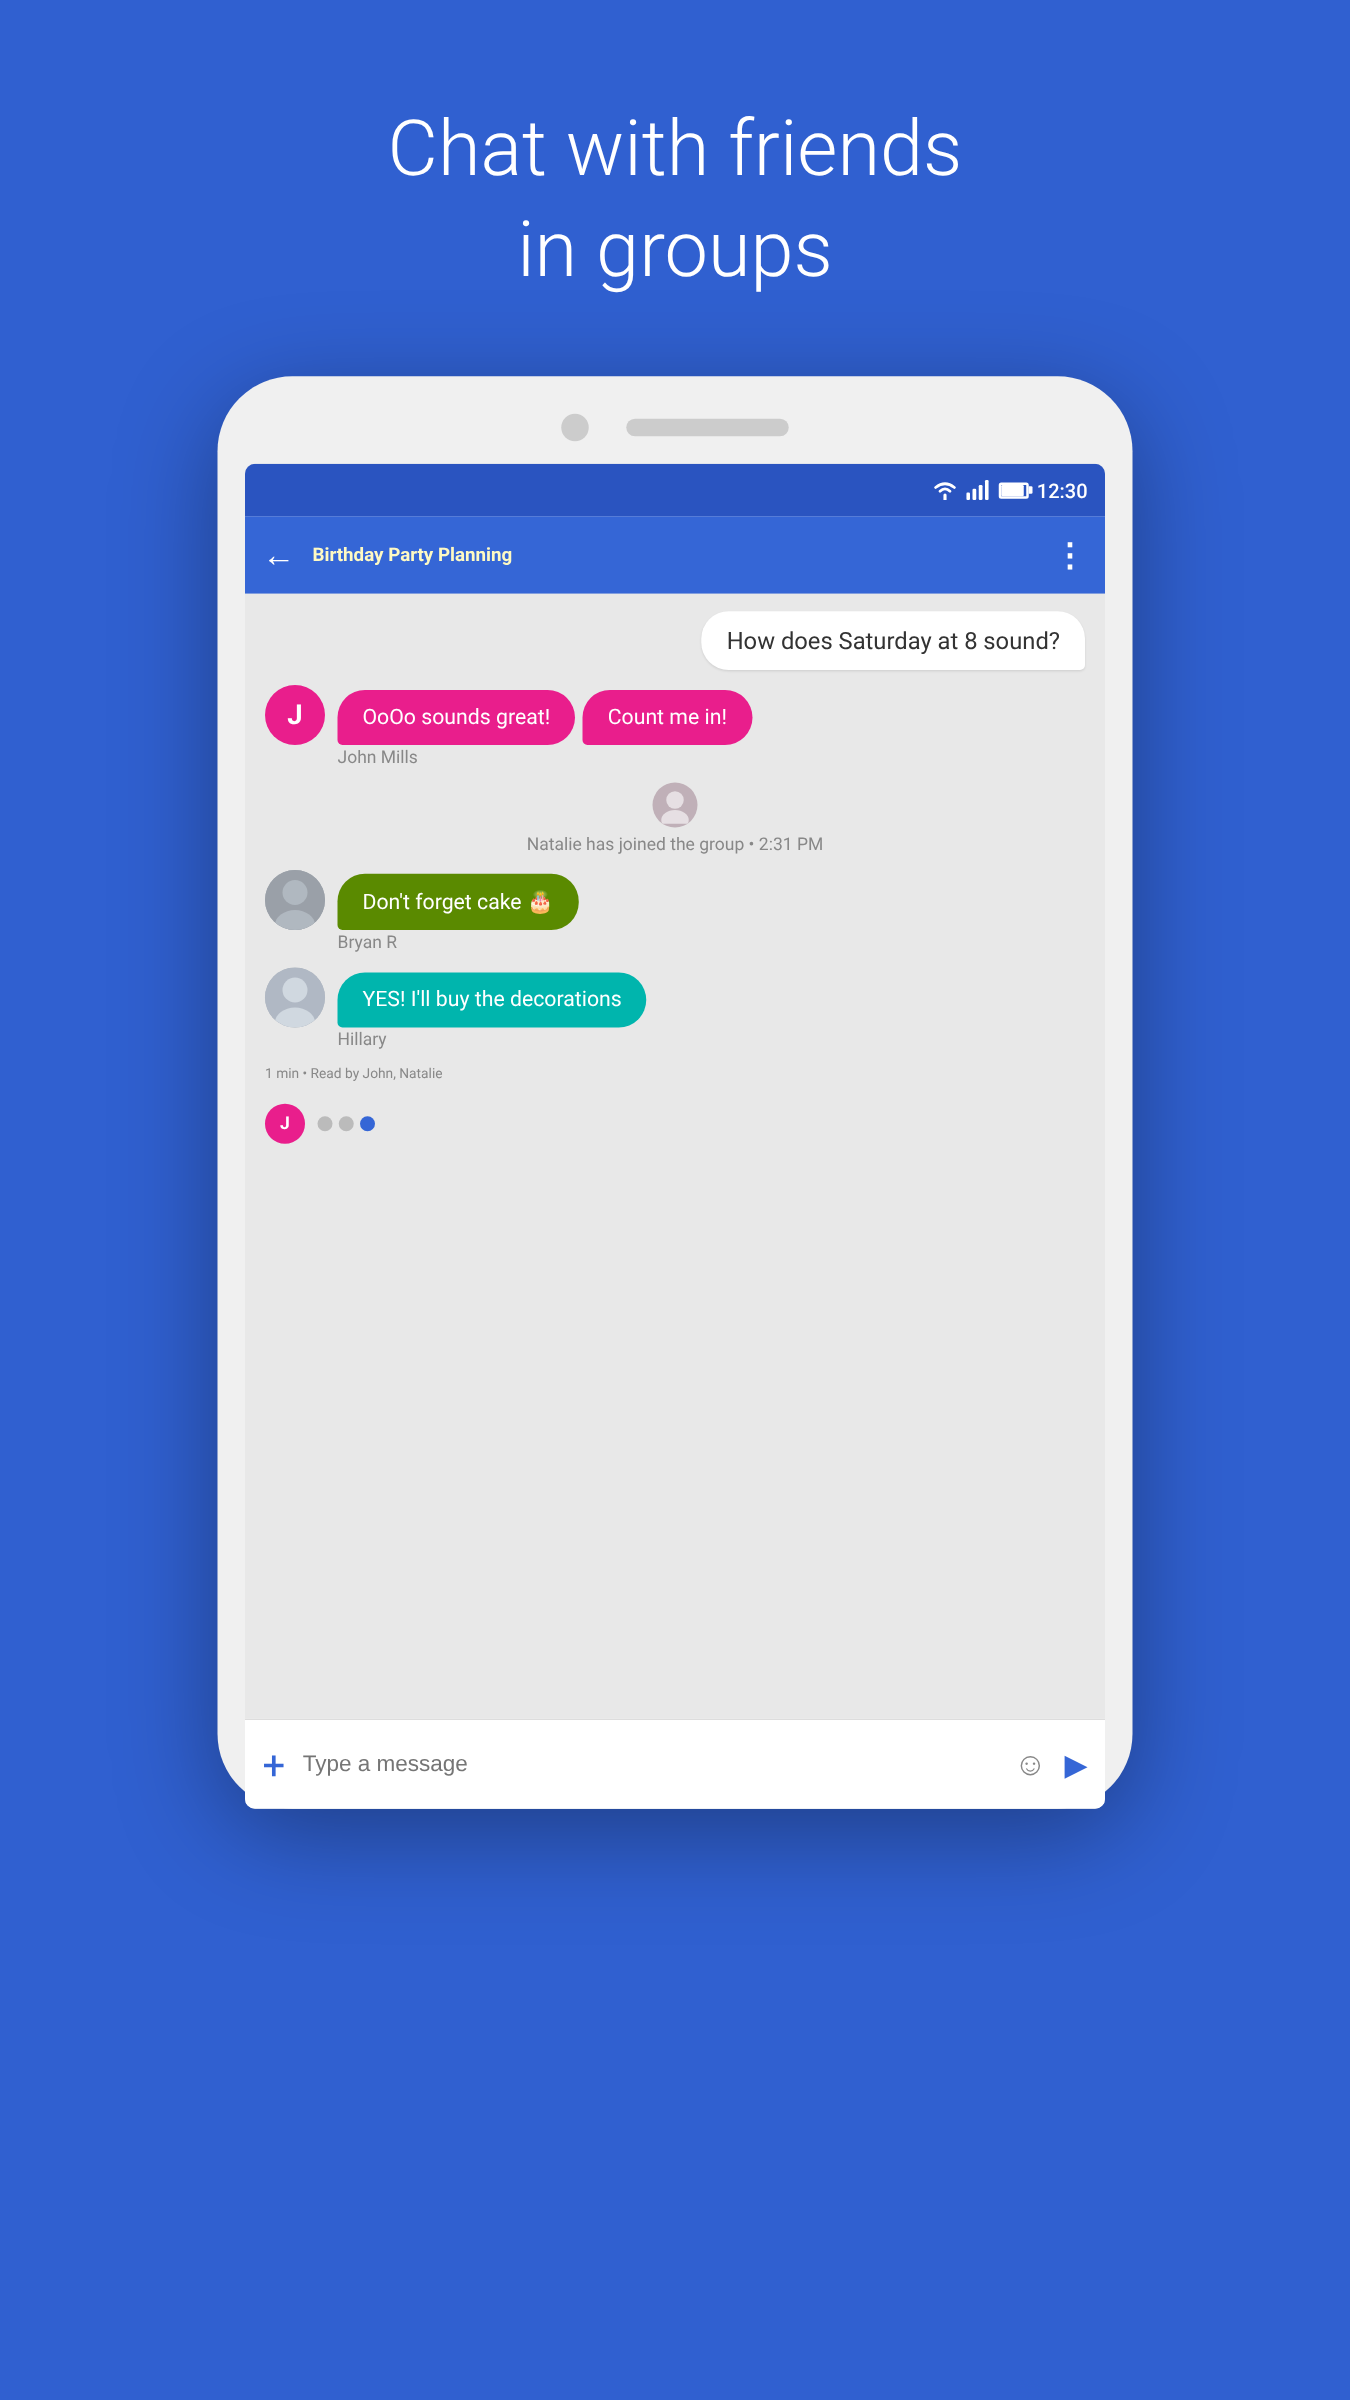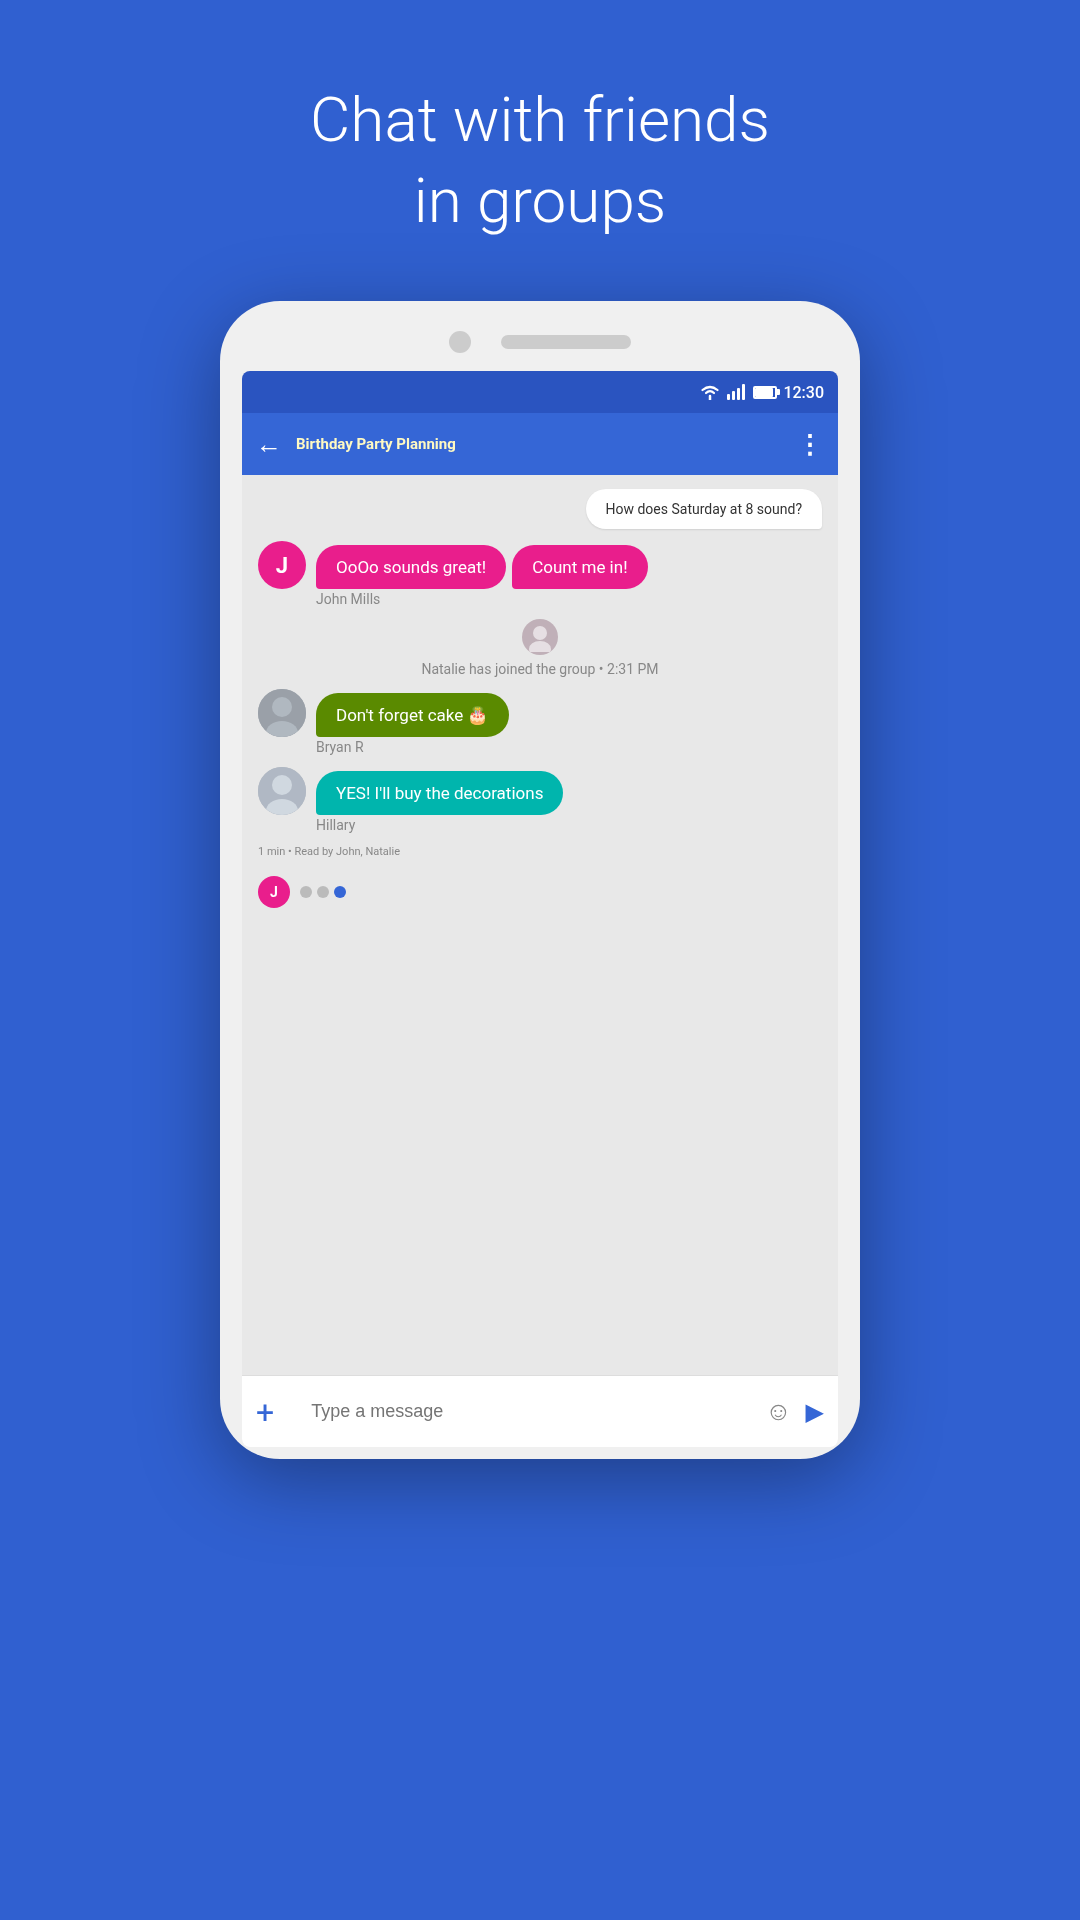--- a/index.html
+++ b/index.html
@@ -16,24 +16,24 @@
     .page-title {
       color: white;
       font-size: 62px;
       font-weight: 300;
       text-align: center;
       margin-top: 80px;
       line-height: 1.3;
     }
     .phone-wrapper {
       margin-top: 60px;
-      width: 640px;
+      width: 732px;
       background: #f0f0f0;
       border-radius: 60px;
-      padding: 30px 22px 12px 22px;
+      padding: 30px 22px 0 22px;
       box-shadow: 0 20px 80px rgba(0,0,0,0.35);
       position: relative;
     }
     .phone-top {
       display: flex;
       justify-content: center;
       align-items: center;
       margin-bottom: 18px;
       gap: 30px;
     }
@@ -137,21 +137,21 @@
     }
     
     .msg-out {
       display: flex;
       justify-content: flex-end;
     }
     .bubble-out {
       background: white;
       border-radius: 22px 22px 4px 22px;
       padding: 12px 20px;
-      font-size: 14px;
+      font-size: 19px;
       color: #333;
       max-width: 80%;
       box-shadow: 0 1px 2px rgba(0,0,0,0.1);
     }
     
     .msg-in-group {
       display: flex;
       align-items: flex-end;
       gap: 10px;
     }
@@ -274,21 +274,20 @@
       cursor: pointer;
       line-height: 1;
     }
     .input-field {
       flex: 1;
       font-size: 18px;
       color: #aaa;
       background: transparent;
       border: none;
       outline: none;
-      margin-left: 23px;
     }
     .emoji-btn {
       color: #888;
       font-size: 26px;
       cursor: pointer;
     }
     .send-btn {
       color: #3566d6;
       font-size: 24px;
       cursor: pointer;

